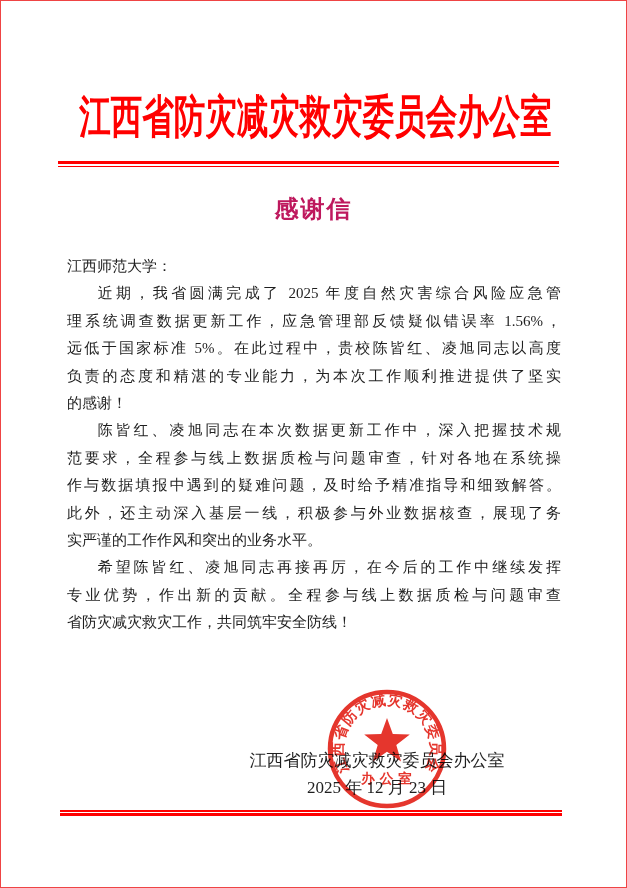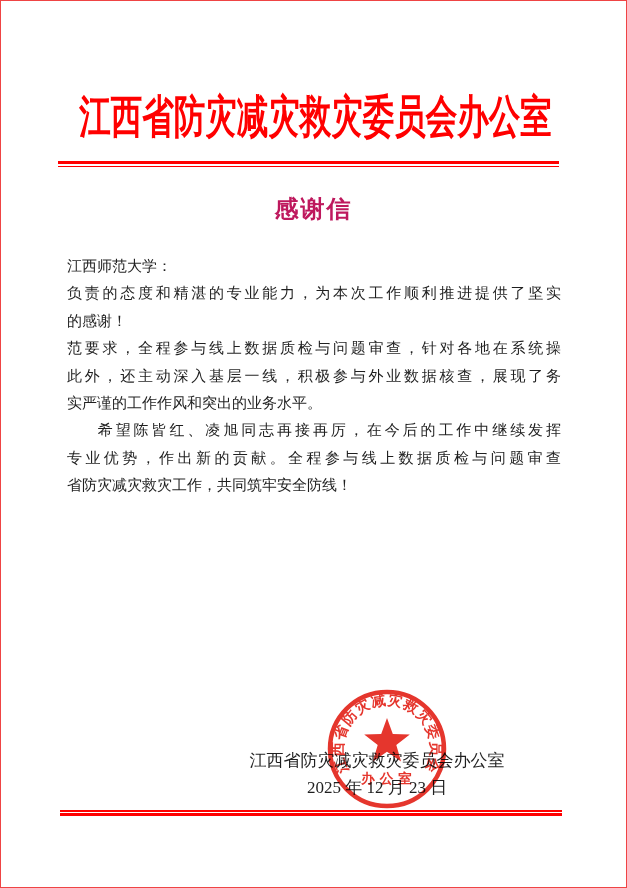--- a/index.html
+++ b/index.html
@@ -87,23 +87,28 @@
   <div class="rule-top">
     <div class="thick"></div>
     <div class="gap"></div>
     <div class="thin"></div>
   </div>
 
   <div class="letter-title">感谢信</div>
 
   <div class="letter-body">
       <div class="body-line">江西师范大学：</div>
+      <div class="body-line indent fill">近期，我省圆满完成了 2025 年度自然灾害综合风险应急管</div>
+      <div class="body-line fill">理系统调查数据更新工作，应急管理部反馈疑似错误率 1.56%，</div>
+      <div class="body-line fill">远低于国家标准 5%。在此过程中，贵校陈皆红、凌旭同志以高度</div>
       <div class="body-line fill">负责的态度和精湛的专业能力，为本次工作顺利推进提供了坚实</div>
       <div class="body-line">的感谢！</div>
+      <div class="body-line indent fill">陈皆红、凌旭同志在本次数据更新工作中，深入把握技术规</div>
       <div class="body-line fill">范要求，全程参与线上数据质检与问题审查，针对各地在系统操</div>
+      <div class="body-line fill">作与数据填报中遇到的疑难问题，及时给予精准指导和细致解答。</div>
       <div class="body-line fill">此外，还主动深入基层一线，积极参与外业数据核查，展现了务</div>
       <div class="body-line">实严谨的工作作风和突出的业务水平。</div>
       <div class="body-line indent fill">希望陈皆红、凌旭同志再接再厉，在今后的工作中继续发挥</div>
       <div class="body-line fill">专业优势，作出新的贡献。全程参与线上数据质检与问题审查</div>
       <div class="body-line">省防灾减灾救灾工作，共同筑牢安全防线！</div>
     </div>
 
   <div class="signature">
     <div>江西省防灾减灾救灾委员会办公室</div>
     <div>2025 年 12 月 23 日</div>

